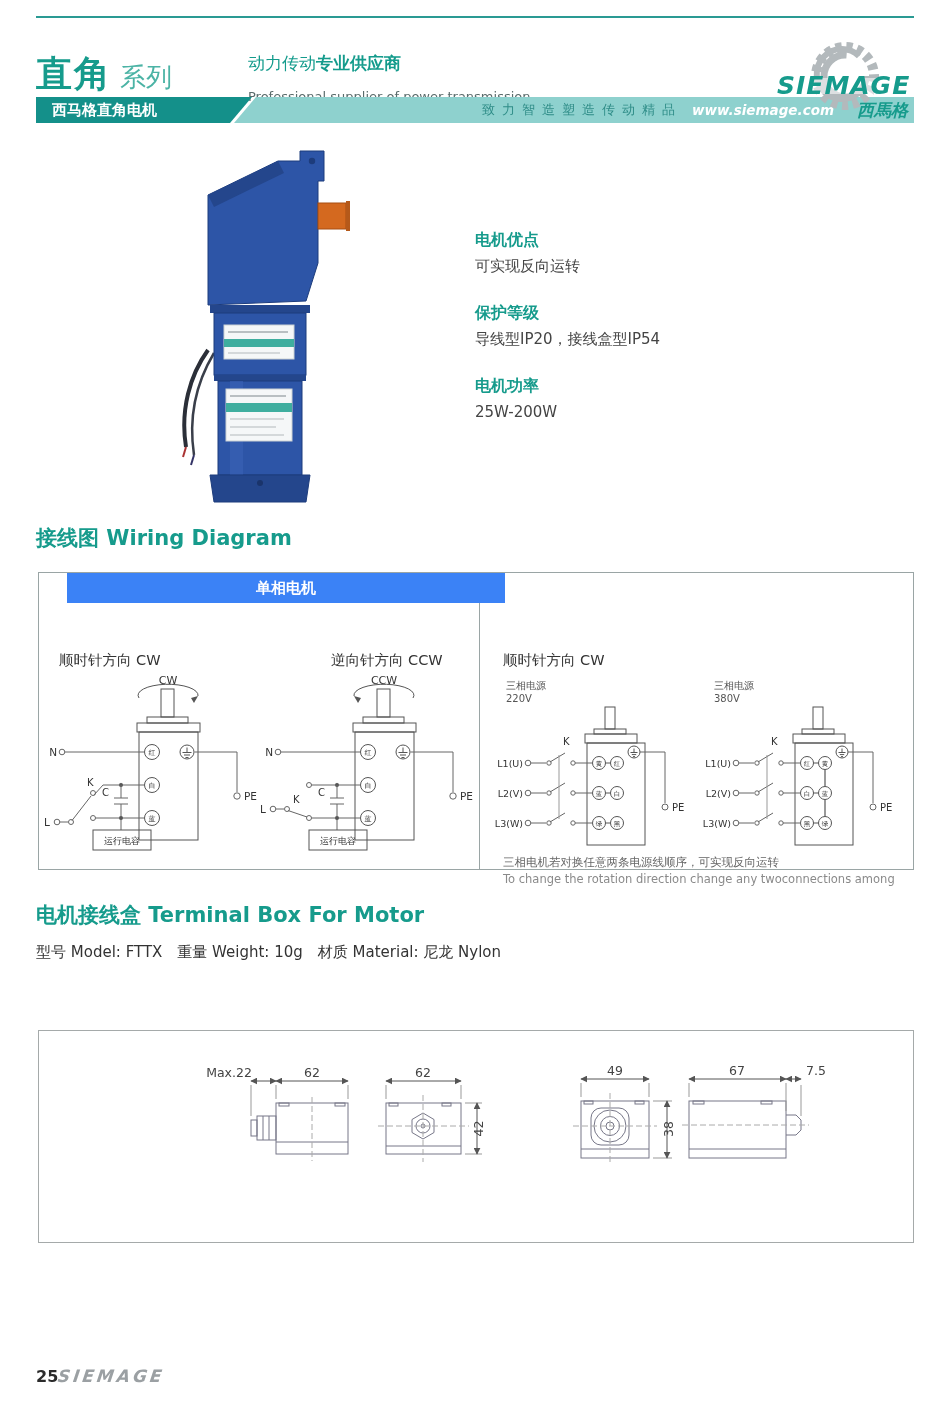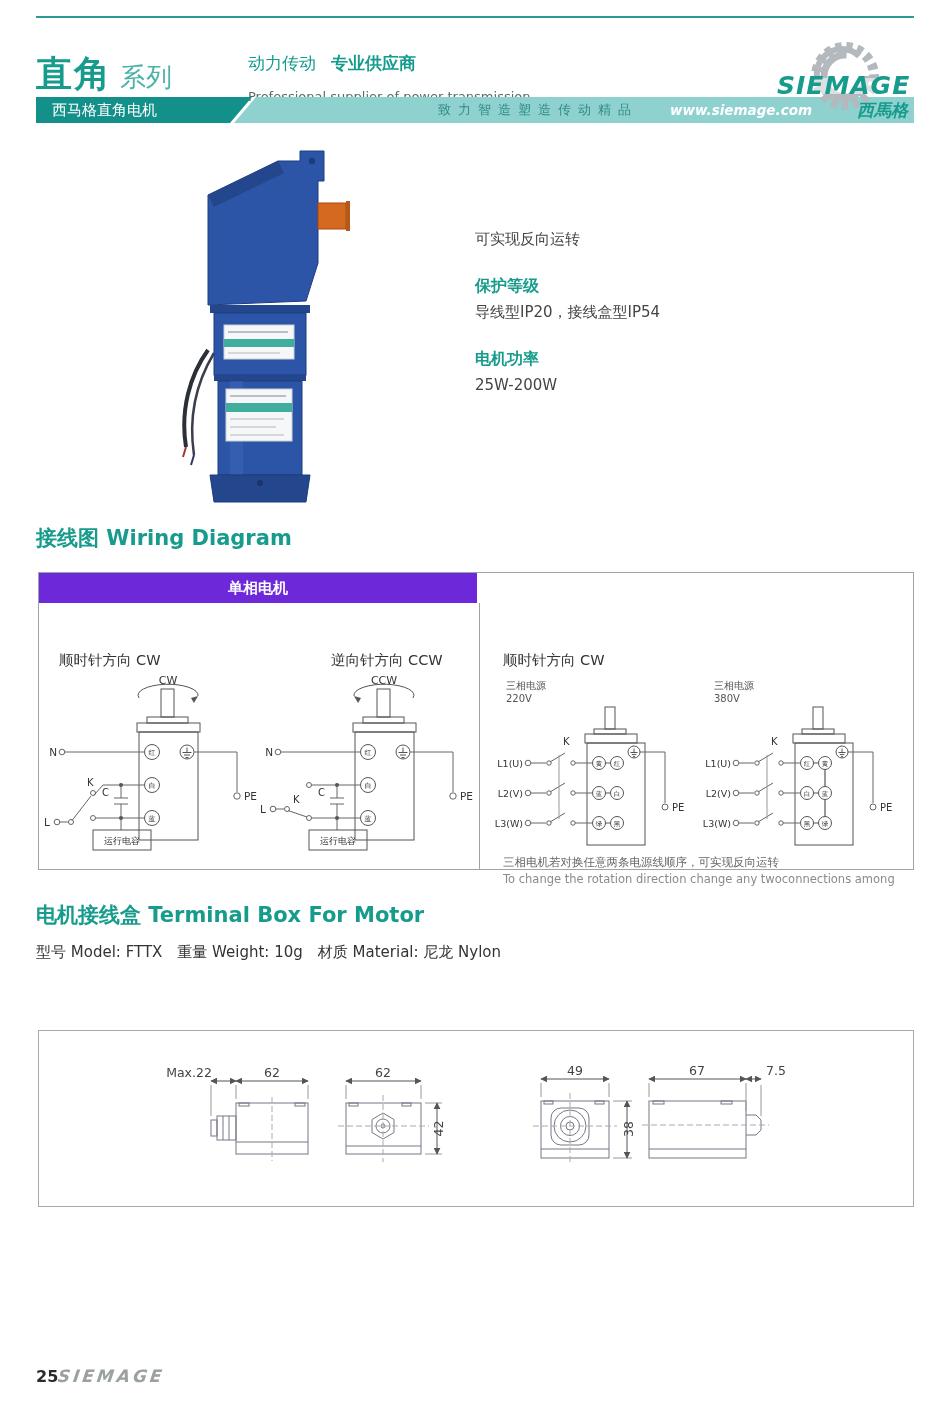--- a/index.html
+++ b/index.html
@@ -11,64 +11,64 @@
   .abs { position:absolute; }
 
   
   .top-line { left:36px; top:16px; width:878px; height:2px; background:#2a9a93; }
   .series { left:36px; top:50px; white-space:nowrap; }
   .series .big { font-size:36px; font-weight:bold; color:#169b8c; letter-spacing:2px; }
   .series .suffix { font-size:26px; color:#4bb3a5; margin-left:8px; }
   .product-bar {
     left:36px; top:97px; width:216px; height:26px; background:#14908a;
     clip-path:polygon(0 0,100% 0,calc(100% - 22px) 100%,0 100%);
-    color:#fff; font-size:15px; font-weight:normal; line-height:26px; padding-left:16px;
+    color:#fff; font-size:15px; font-weight:bold; line-height:26px; padding-left:16px;
   }
   .band {
     left:234px; top:97px; width:680px; height:26px; background:#8ed1ce;
     clip-path:polygon(22px 0,100% 0,100% 100%,0 100%);
-    display:flex; align-items:center; justify-content:flex-end; padding-right:102px; gap:32px;text-align:center;
+    display:flex; align-items:center; justify-content:flex-end; padding-right:80px; gap:10px;text-align:center;
   }
   .band .motto { color:#2f8d88; font-size:13px; letter-spacing:7px; white-space:nowrap; }
   .band .site { color:#fff; font-size:13.5px; font-weight:bold; font-style:italic; white-space:nowrap; }
   .slogan { left:248px; top:52px; }
   .slogan .zh { font-size:17px; color:#149b8c; }
-  .slogan .zh b { font-weight:bold;margin-left:15px; }
+  .slogan .zh b { font-weight:bold; }
   .slogan .en { font-size:13px; color:#5a6b6b; margin-top:14px; }
   .logo { left:775px; top:32px; width:150px; height:96px; z-index:2; }
 
   
   .features { left:475px; top:230px; width:440px; }
   .features h3 { margin:0 0 6px 0; font-size:16px; font-weight:bold; color:#169b8c; }
   .features p  { margin:0 0 27px 0; font-size:15px; color:#444; }
 
   
   .sec-title { font-size:21px; font-weight:bold; color:#169b8c; white-space:nowrap; }
   .wiring-title { left:36px; top:524px; }
   .tbox-title { left:36px; top:901px; }
 
   
   .wtable { left:38px; top:572px; width:876px; height:298px; border:1px solid #9aa5a5; }
   .wtable .thead { display:flex; height:30px; }
-  .wtable .th { background:#6d28d9; color:#fff; font-size:15px; font-weight:bold;
-                text-align:center; line-height:30px; }
+  .wtable .th { background:#3b82f6; color:#fff; font-size:15px; font-weight:bold;
+                text-align:center; line-height:30px;margin-left:28px; }
   .wtable .th.l { width:440px; border-right:2px solid #fff; }
   .wtable .th.r { flex:1; }
   .wtable .tbody { position:relative; height:266px; }
   .vdiv { left:440px; top:0; width:1px; height:266px; background:#9aa5a5; }
   .diag-label { font-size:14.5px; color:#333; white-space:nowrap; }
   .src-label { font-size:10px; color:#555; line-height:13px; }
   .note { width:410px; }
   .note .zh { font-size:11.5px; color:#666; }
   .note .en { font-size:11.5px; color:#8a8a8a; margin-top:2px; }
 
   
   .paras { left:36px; top:941px; width:884px; }
   .paras p { margin:0 0 3px 0; font-size:15px; color:#333; line-height:23px; }
-  .draw-box { left:38px; top:1030px; width:876px; height:177px; border:1px solid #a5aaaa; }
+  .draw-box { left:38px; top:1030px; width:876px; height:213px; border:1px solid #a5aaaa;padding-left:40px; }
 
   
   .footer { left:36px; top:1366px; display:flex; align-items:baseline; gap:0; }
   .footer .pg { font-size:16px; font-weight:bold; color:#2b2b2b; }
   .footer .flogo { font-size:17px; font-weight:bold; font-style:italic;
                    color:#9ba0a3; letter-spacing:3px; transform:skewX(-8deg); }
 
   svg text { font-family:"DejaVu Sans", sans-serif; }
 </style>
 </head>
@@ -138,20 +138,21 @@
       <line x1="50" y1="274" x2="104" y2="274" stroke="#c9ced0" stroke-width="1.4"></line>
       <line x1="50" y1="282" x2="96" y2="282" stroke="#c9ced0" stroke-width="1.4"></line>
       <line x1="50" y1="290" x2="104" y2="290" stroke="#c9ced0" stroke-width="1.4"></line>
       <polygon points="30,330 130,330 126,357 34,357" fill="#24468c" stroke="#1d3c7c"></polygon>
       <circle cx="80" cy="338" r="3" fill="#1a346b"></circle>
     </g>
   </svg>
 </div>
 
 <div class="abs features">
+  <h3>电机优点</h3>
   <p>可实现反向运转</p>
   <h3>保护等级</h3>
   <p>导线型IP20，接线盒型IP54</p>
   <h3>电机功率</h3>
   <p>25W-200W</p>
 </div>
 
 <div class="abs sec-title wiring-title">接线图 Wiring Diagram</div>
 
 <div class="abs wtable">

